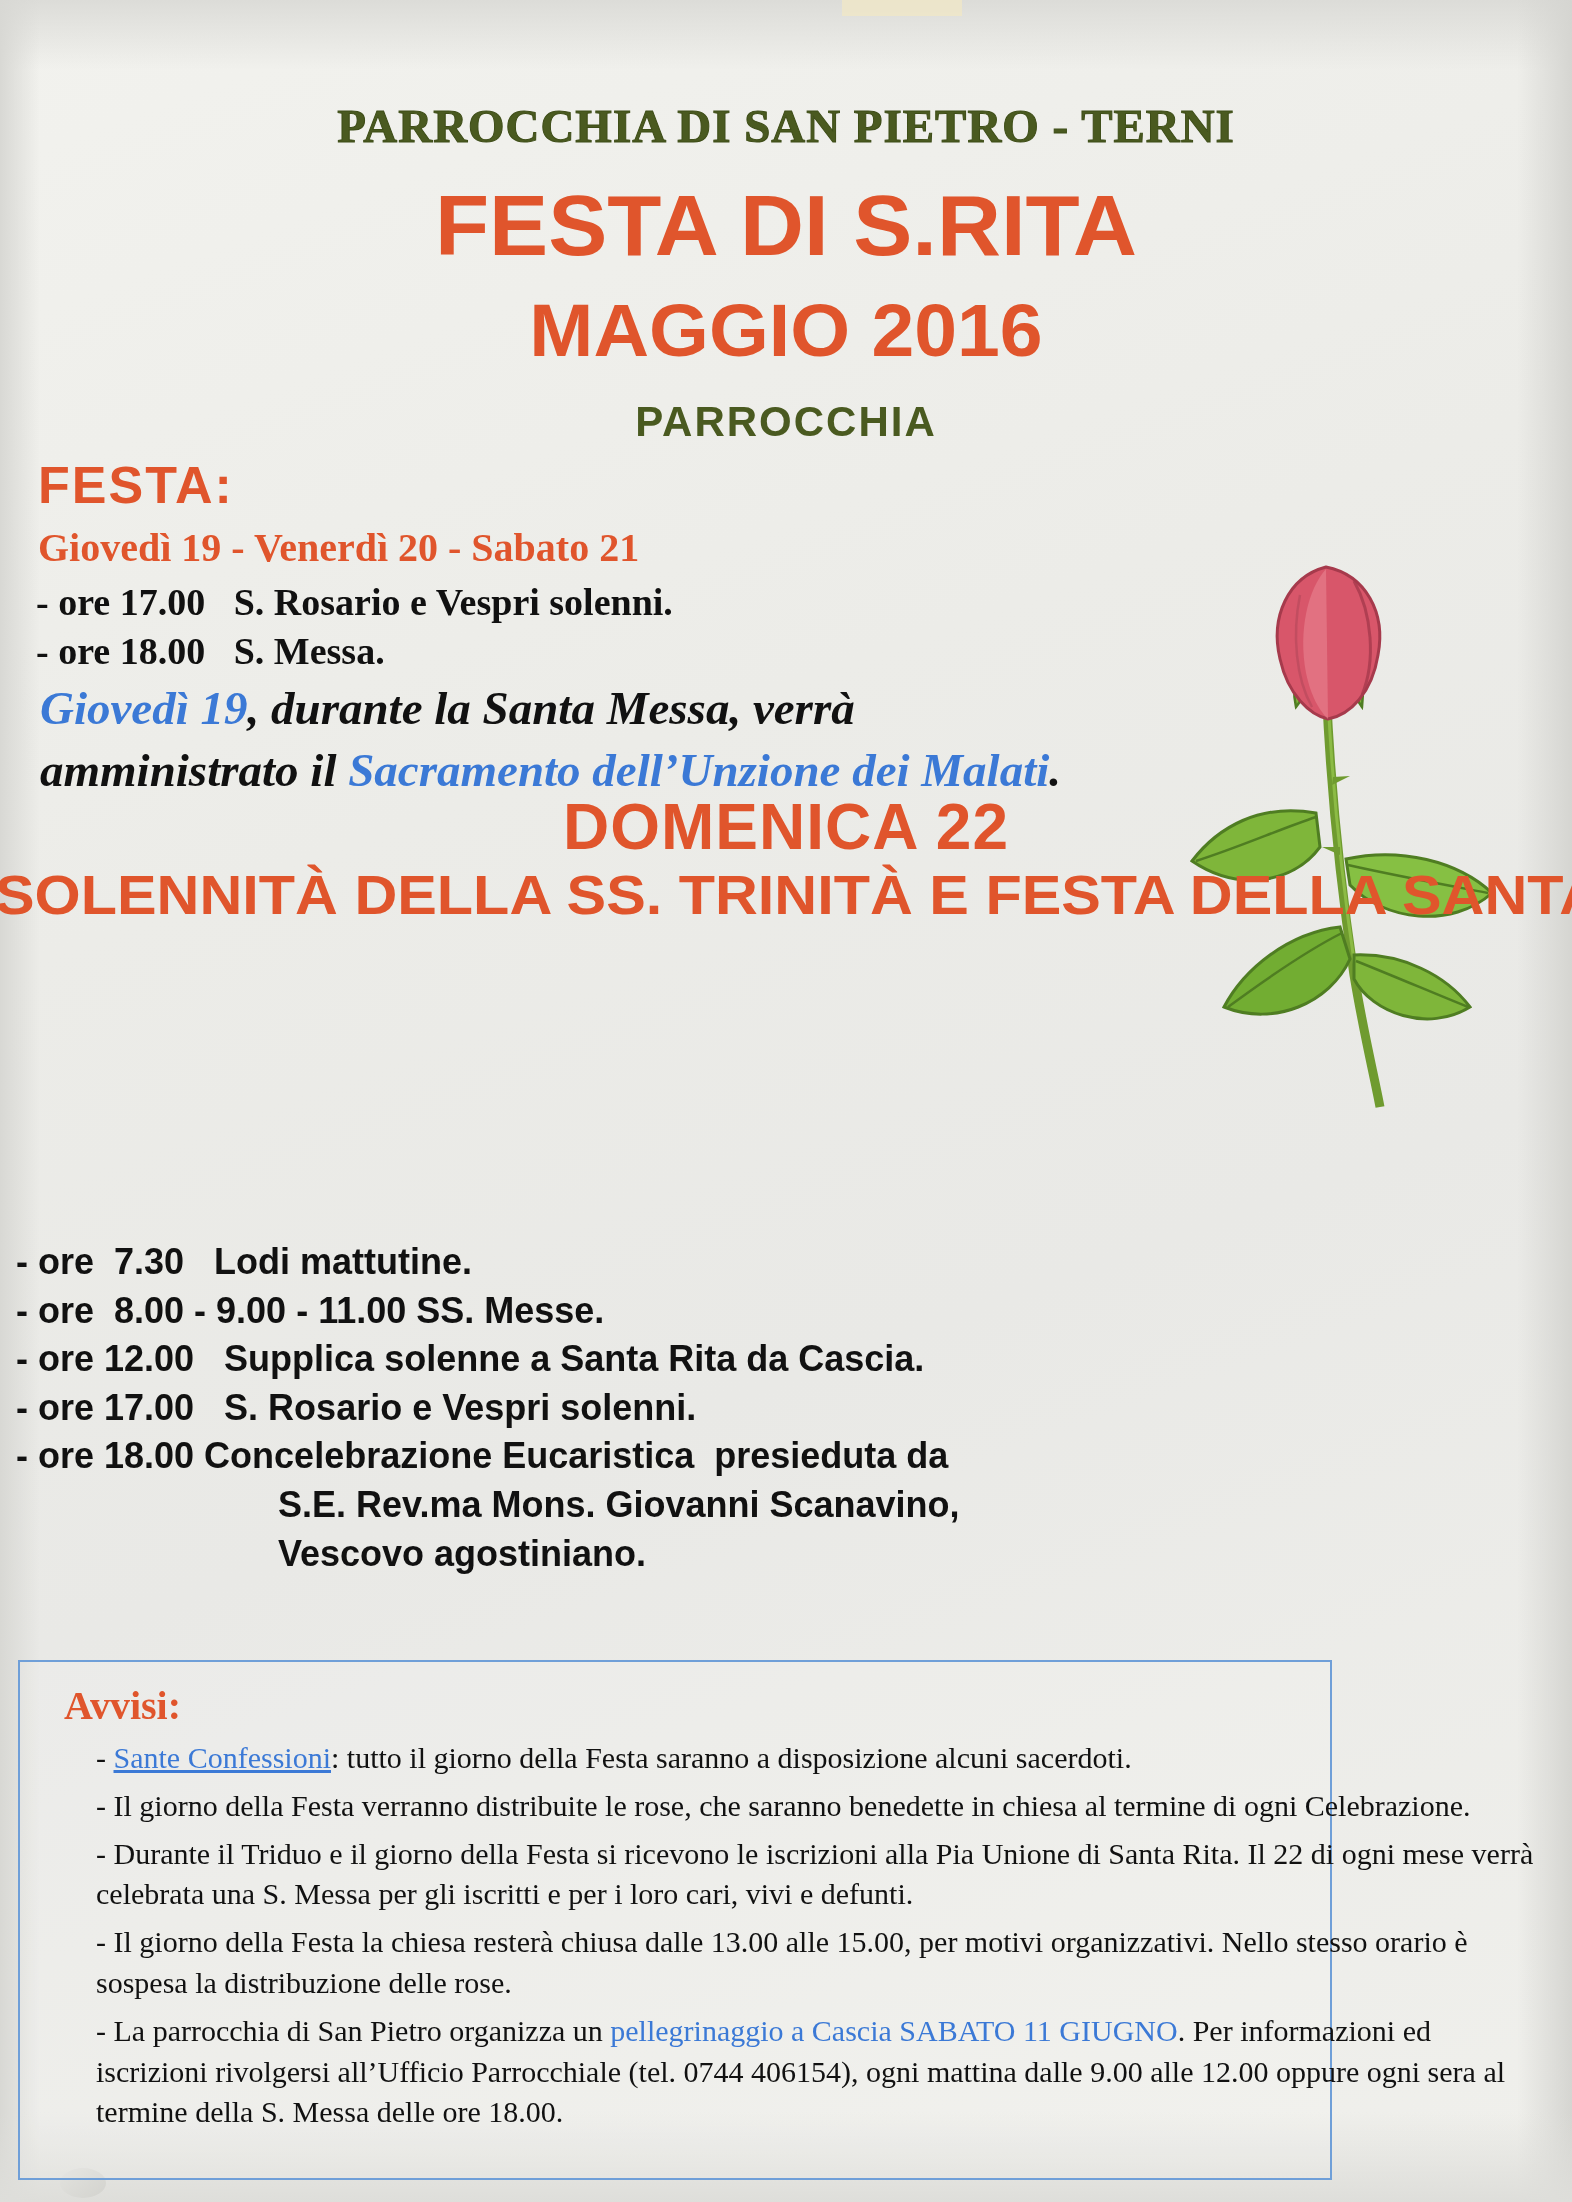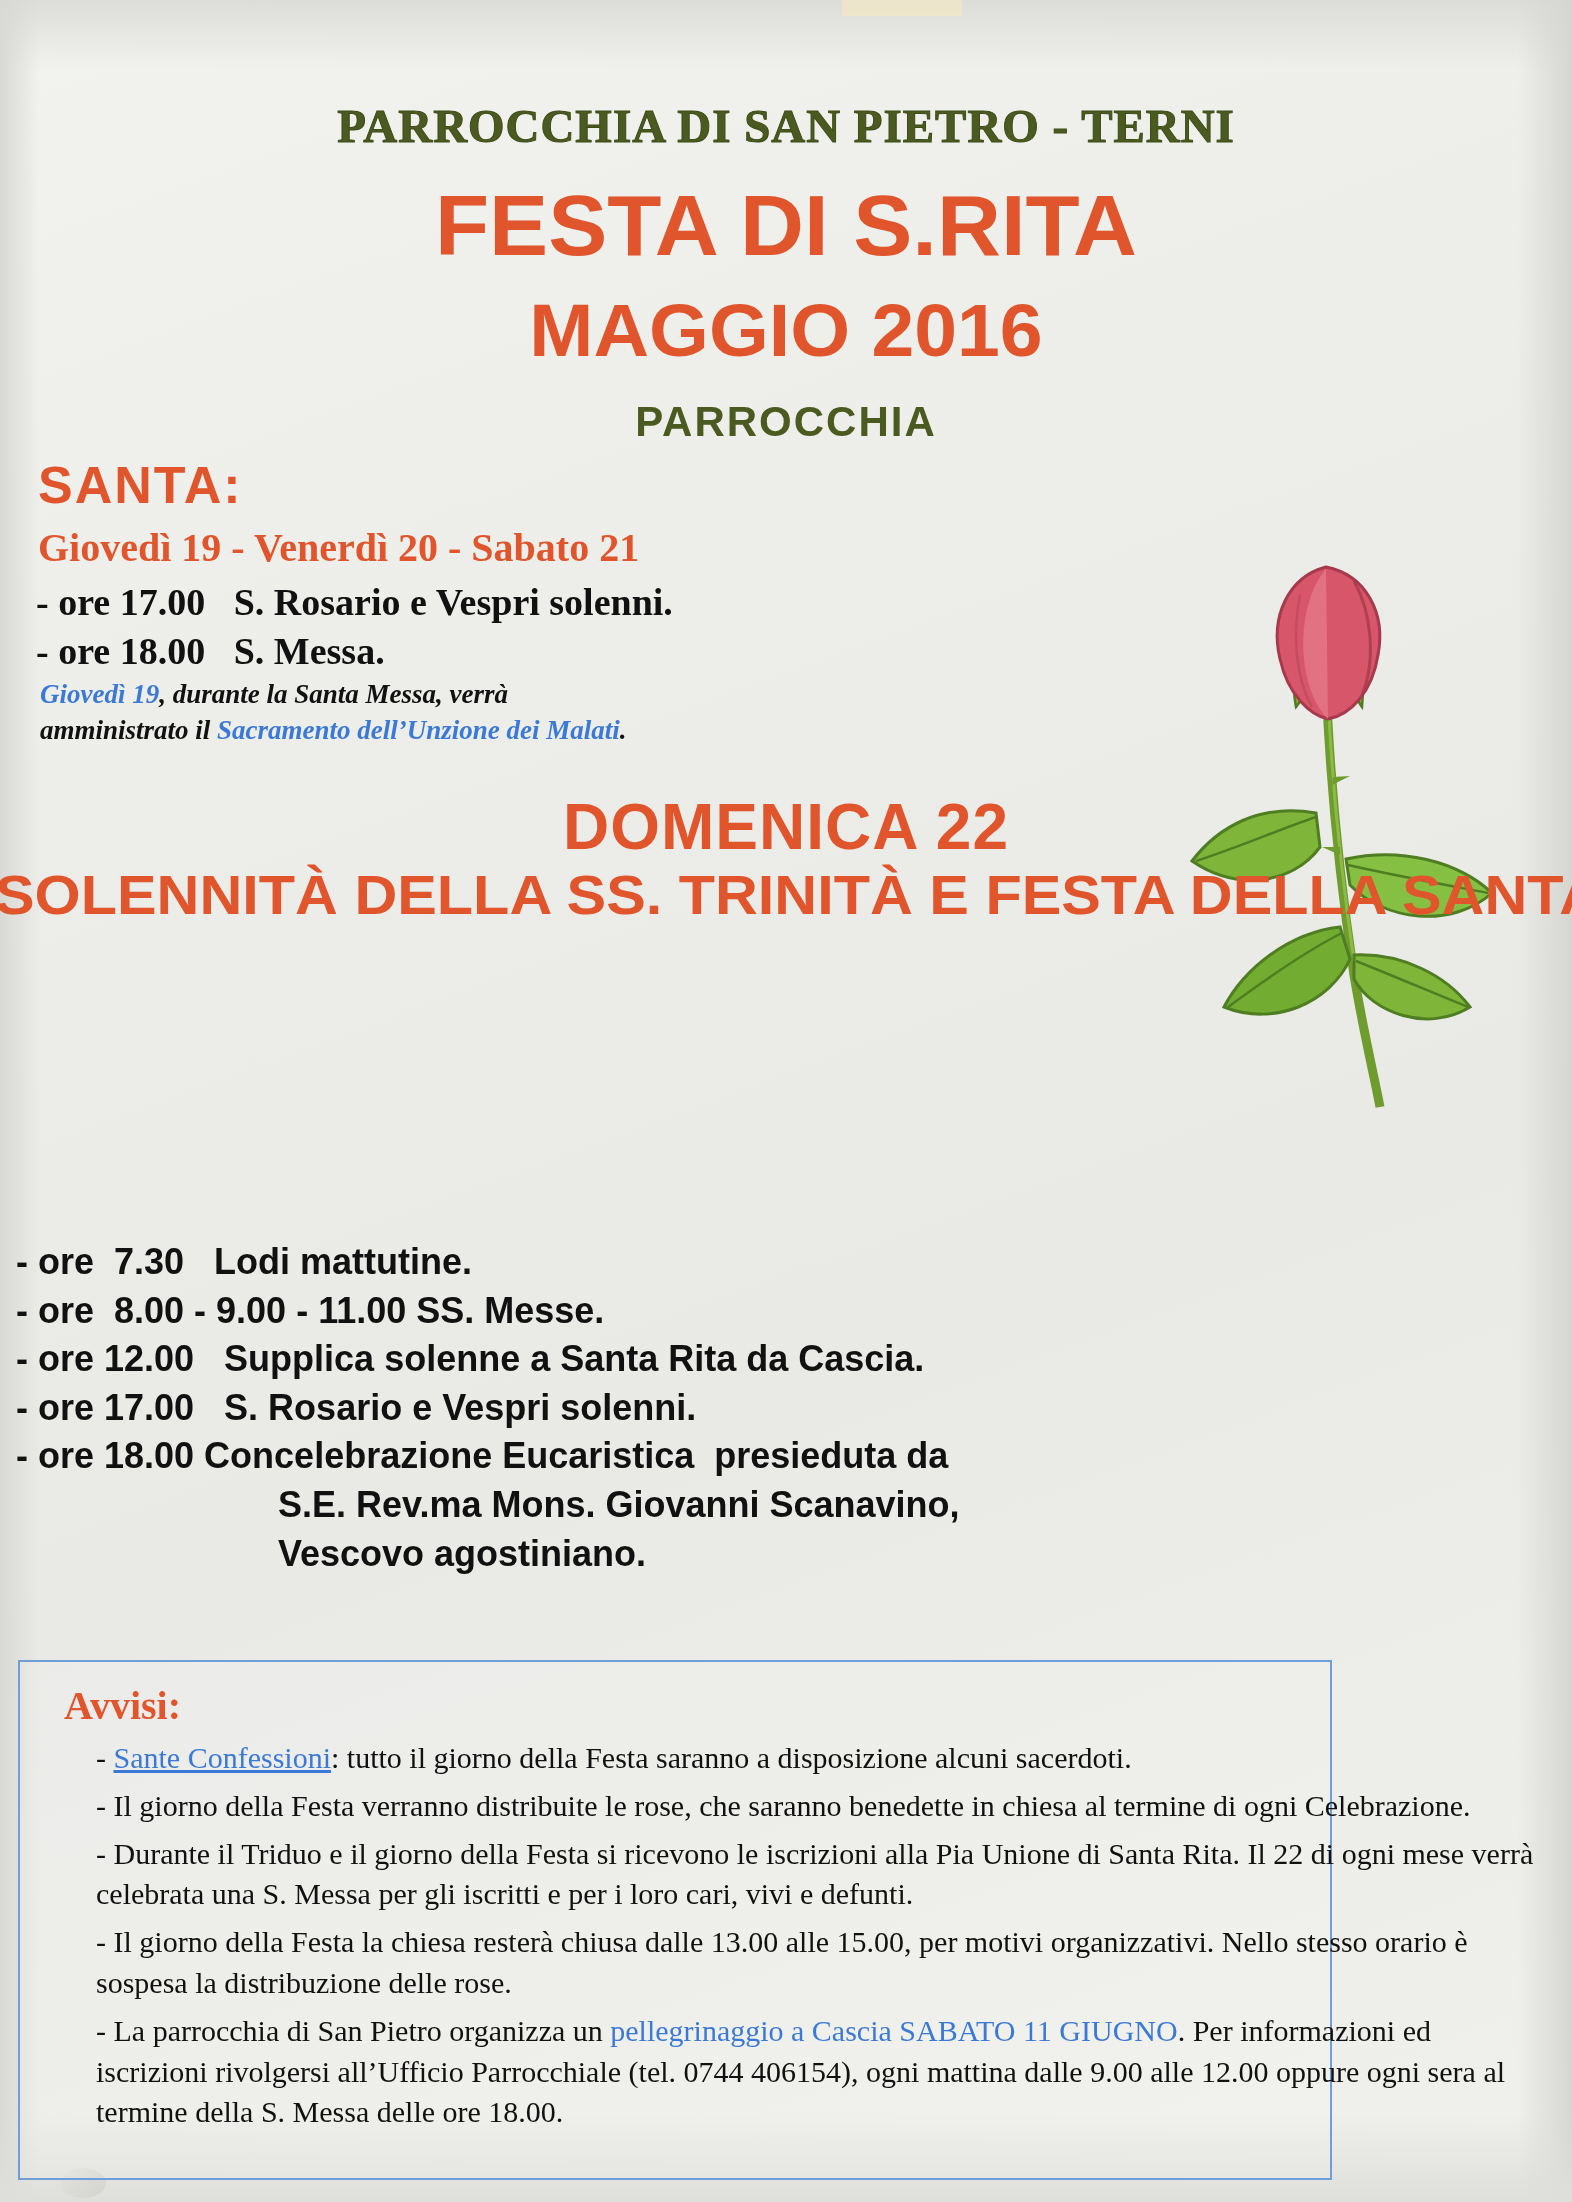--- a/index.html
+++ b/index.html
@@ -136,21 +136,21 @@
   .triduo-lines .l {
     white-space: pre;
   }
   .triduo-note {
     position: absolute;
     top: 677px; left: 40px;
     width: 1050px;
     font-family: "Liberation Serif", serif;
     font-weight: bold;
     font-style: italic;
-    font-size: 27px;
+    font-size: 47px;
     color: #111111;
     line-height: 1.32;
   }
   .blue { color: #3b79d6; }
 
   
   .domenica {
     position: absolute;
     top: 790px; left: 0; right: 0;
     text-align: center;
@@ -241,21 +241,21 @@
   <div class="paper-shade-right"></div>
   <div class="paper-shade-bottom"></div>
   <div class="sticker"></div>
   <div class="corner-fold"></div>
 
   <div class="parish-line">PARROCCHIA DI SAN PIETRO - TERNI</div>
   <div class="title-main">FESTA DI S.RITA</div>
   <div class="title-sub">MAGGIO 2016</div>
   <div class="programma">PARROCCHIA</div>
 
-  <div class="triduo-title">SANTA:</div>
+  <div class="triduo-title">FESTA:</div>
   <div class="triduo-days">Giovedì 19 - Venerdì 20 - Sabato 21</div>
 
   <div class="triduo-lines">
     <div class="l">- ore 17.00   S. Rosario e Vespri solenni.</div>
     <div class="l">- ore 18.00   S. Messa.</div>
   </div>
 
   <div class="triduo-note">
     <span class="blue">Giovedì 19</span><span>, durante la Santa Messa, verrà</span><br>
     <span>amministrato il </span><span class="blue">Sacramento dell’Unzione dei Malati</span><span>.</span>

